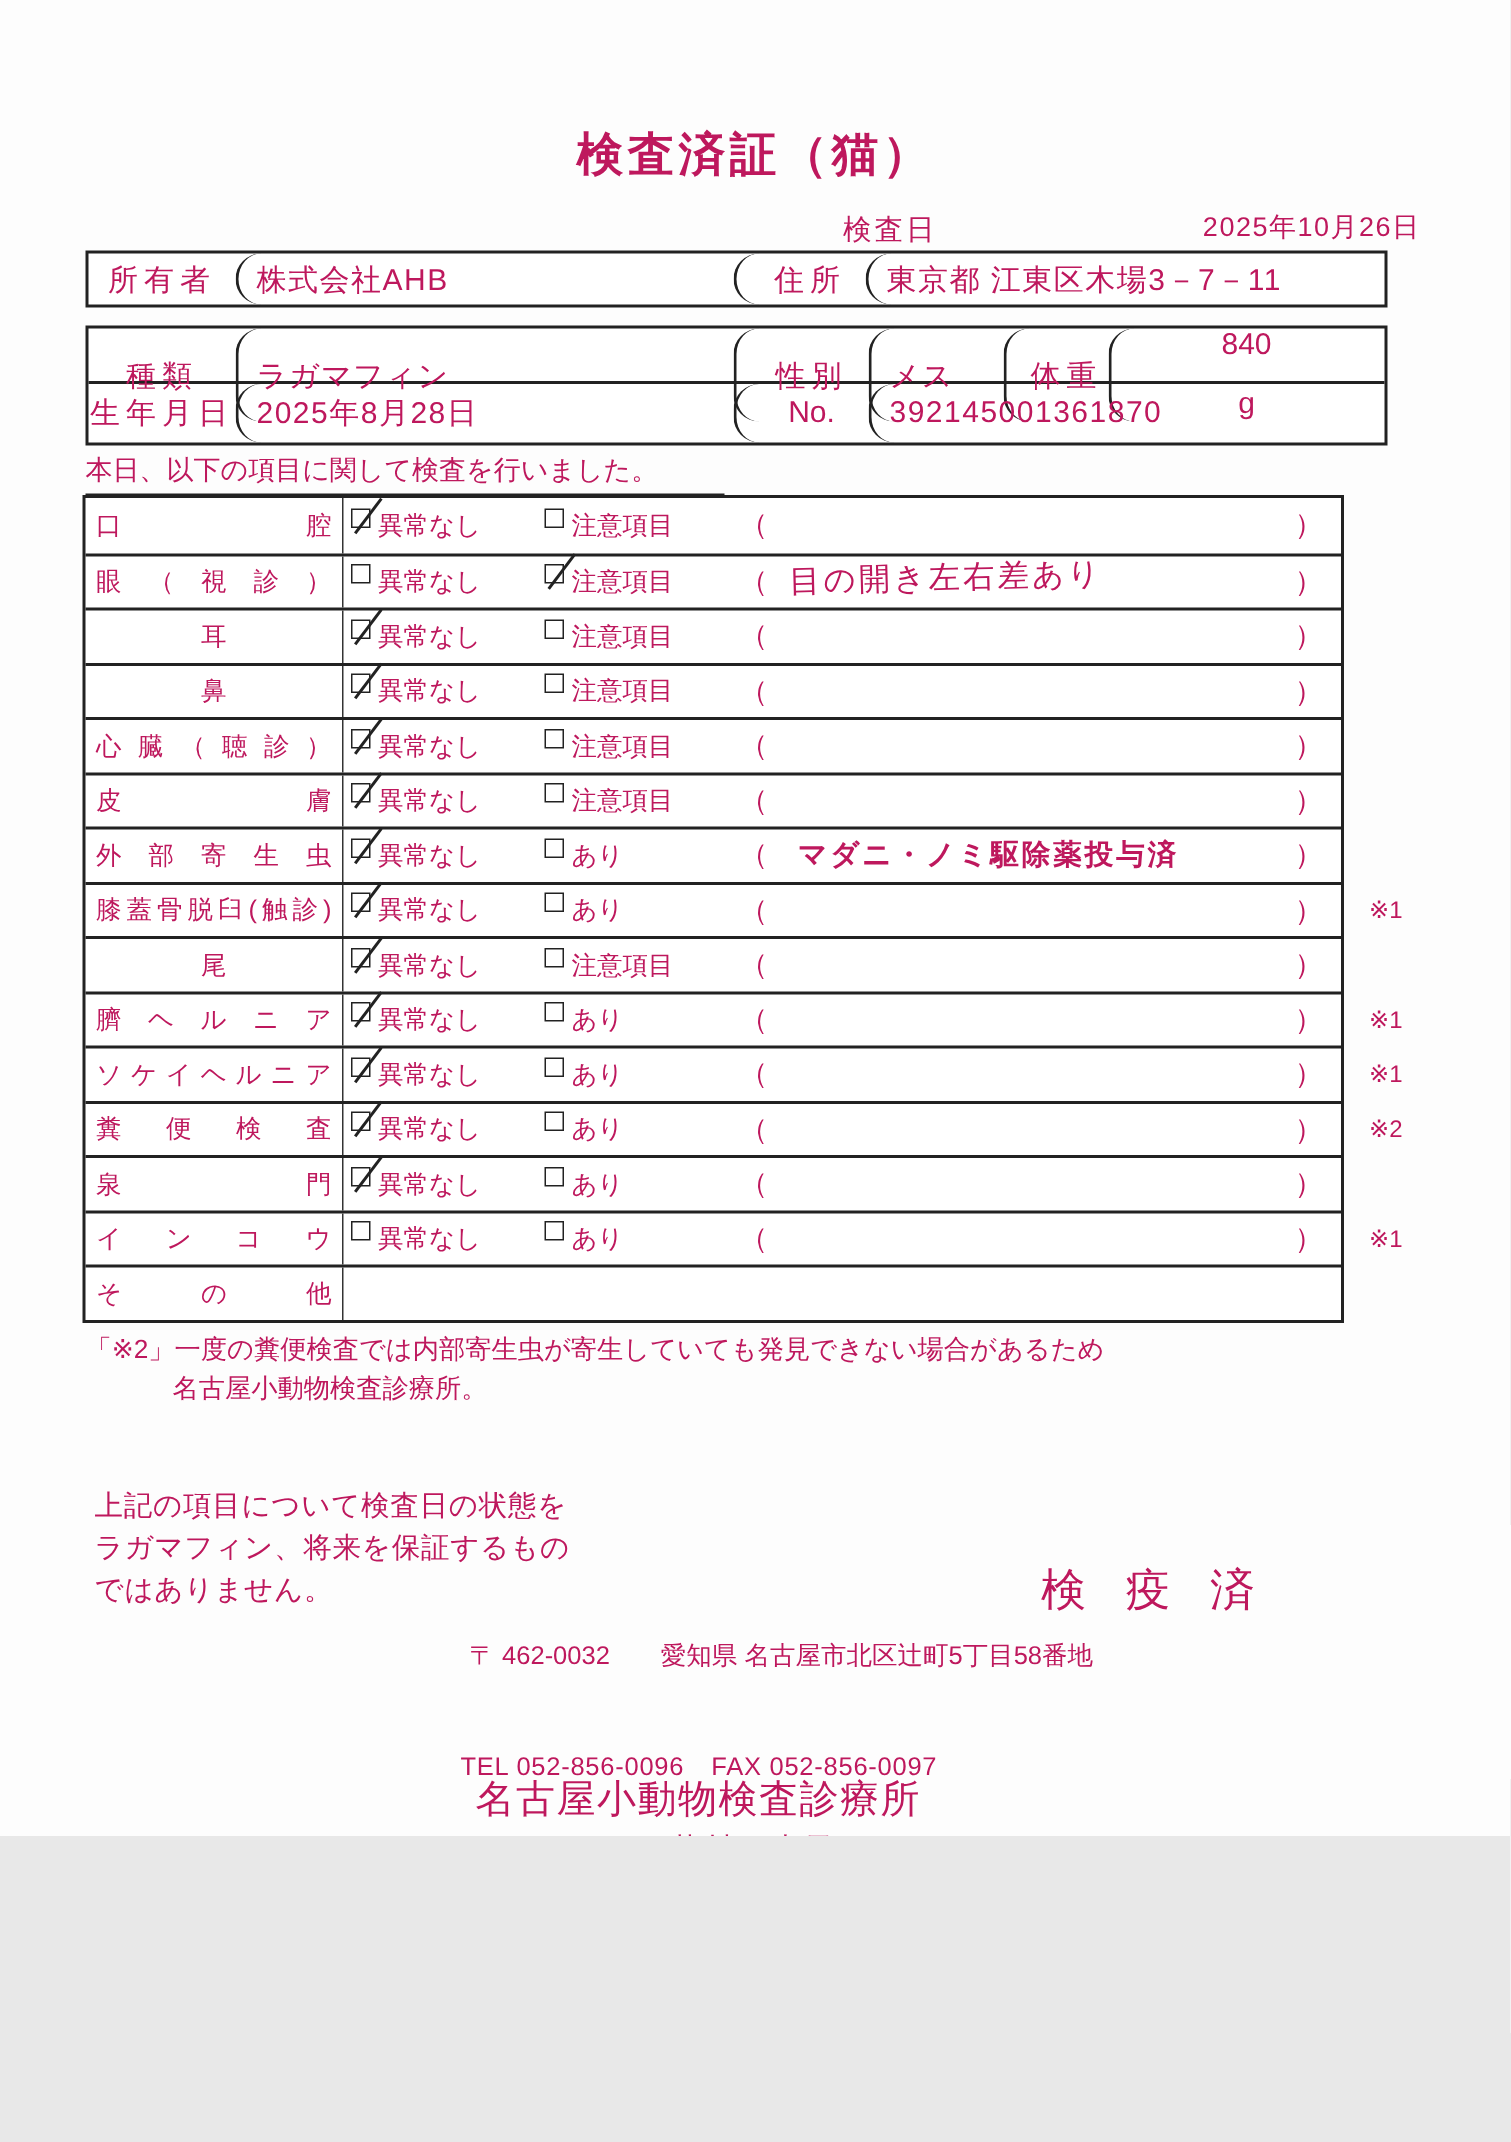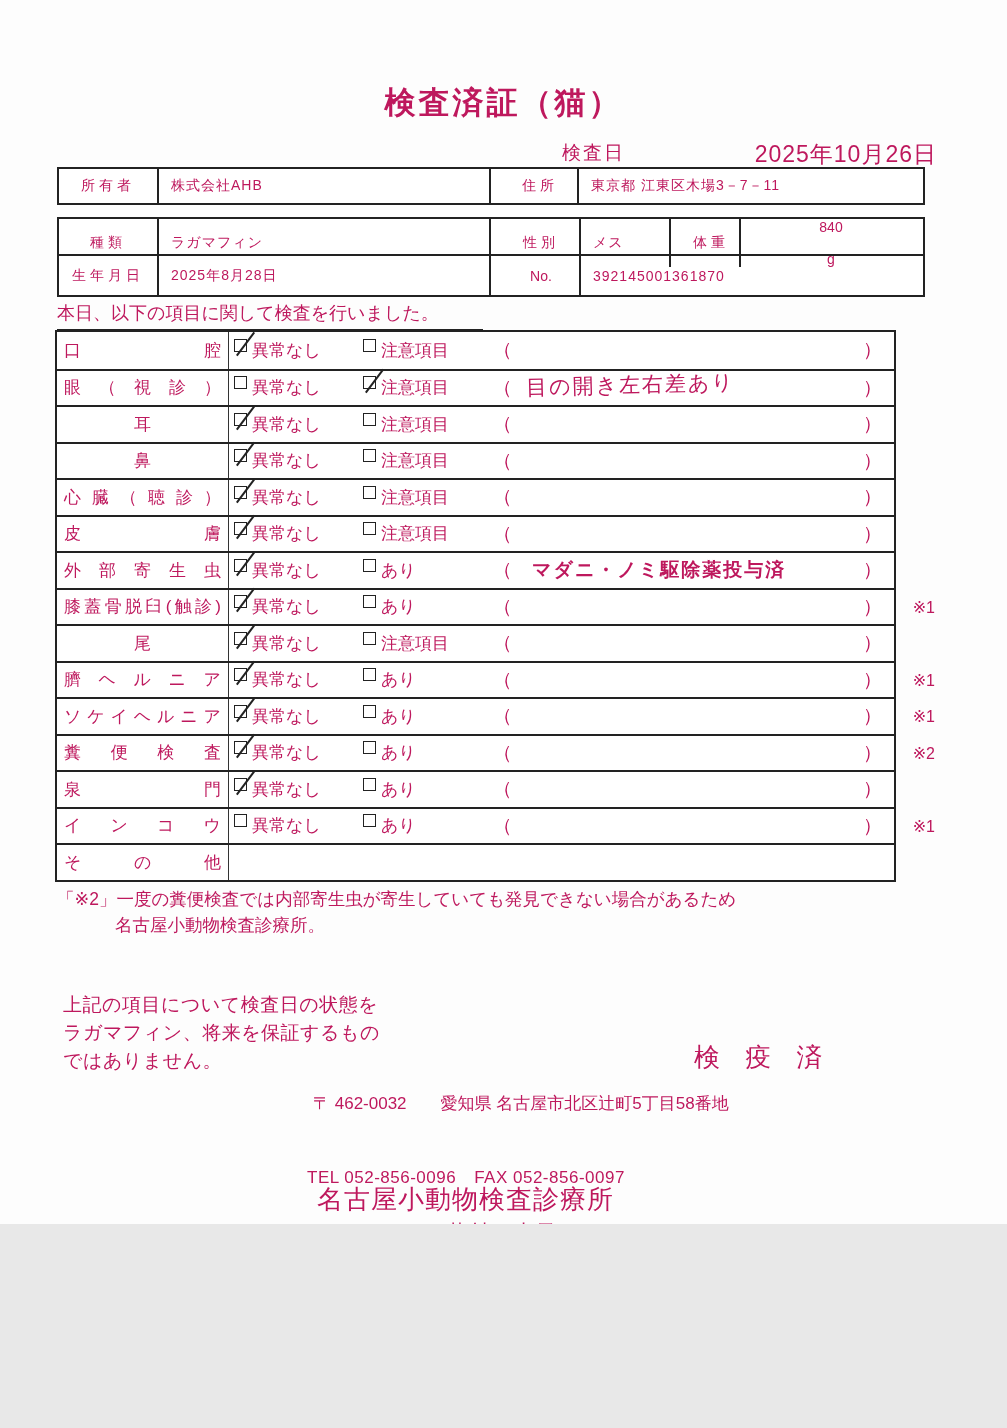--- a/index.html
+++ b/index.html
@@ -10,26 +10,26 @@
     font-family:"Liberation Sans","DejaVu Sans",sans-serif;
     overflow:hidden;
   }
   
   .title {
     position:absolute; top:82px; left:0; right:0; text-align:center;
     font-size:31px; font-weight:bold; letter-spacing:3px;
   }
   
   .examdate-label { position:absolute; top:140px; left:562px; font-size:19px; letter-spacing:2px; }
-  .examdate-value { position:absolute; top:139px; right:70px; font-size:23px; letter-spacing:1px; }
+  .examdate-value { position:absolute; top:139px; right:60px; font-size:18px; letter-spacing:1px; }
 
   
   .tbl { position:absolute; left:57px; width:868px; border:2px solid #222; background:#fff; }
   .tbl .trow { display:grid; align-items:center; }
-  .tbl .cell { height:100%; display:flex; align-items:center; font-size:14px; }
+  .tbl .cell { height:100%; display:flex; align-items:center; font-size:20px;border-radius:17px; }
   .tbl .cell + .cell { border-left:2px solid #222;padding-left:12px; }
   .lab { justify-content:center; letter-spacing:4px; }
   .val { padding-left:12px; letter-spacing:1px; }
 
   .owner-tbl { top:167px; height:38px; }
   .owner-tbl .trow { grid-template-columns:98px 332px 88px 1fr; height:34px; }
 
   .pet-tbl { top:217px; }
   .pet-row1 { grid-template-columns:98px 332px 90px 90px 70px 1fr; height:37px; border-bottom:2px solid #222; }
   .pet-row2 { grid-template-columns:98px 332px 90px 1fr; height:39px; }
@@ -76,21 +76,21 @@
   }
   .note-printed { font-size:19px; font-weight:bold; letter-spacing:2px; padding-left:20px; }
   .mark { position:absolute; right:-41px; top:50%; transform:translateY(-50%); font-size:16px; }
 
   
   .footnotes { position:absolute; top:886px; left:57px; font-size:17.5px; line-height:26px; }
   .footnotes .fline.indent { padding-left:58px; }
 
   
   .disclaimer { position:absolute; top:991px; left:63px; font-size:19px; line-height:28px; letter-spacing:0.5px; }
-  .stamp { position:absolute; top:1040px; left:694px; font-size:26px; letter-spacing:9px; font-weight:500; }
+  .stamp { position:absolute; top:1040px; left:694px; font-size:30px; letter-spacing:9px; font-weight:500; }
   .postal { position:absolute; top:1092px; left:313px; font-size:17px; }
   .postal .gap { display:inline-block; width:34px; }
   .phone { position:absolute; top:1168px; left:307px; font-size:17px; letter-spacing:0.5px; }
   .phone .gap { display:inline-block; width:18px; }
   .clinic { position:absolute; top:1182px; left:317px; font-size:26px; letter-spacing:1px; }
   .vet { position:absolute; top:1219px; left:447px; font-size:20px; letter-spacing:2px; }
   .serial { position:absolute; top:1259px; left:753px; font-size:18px; letter-spacing:1px; }
 </style>
 </head>
 <body>

